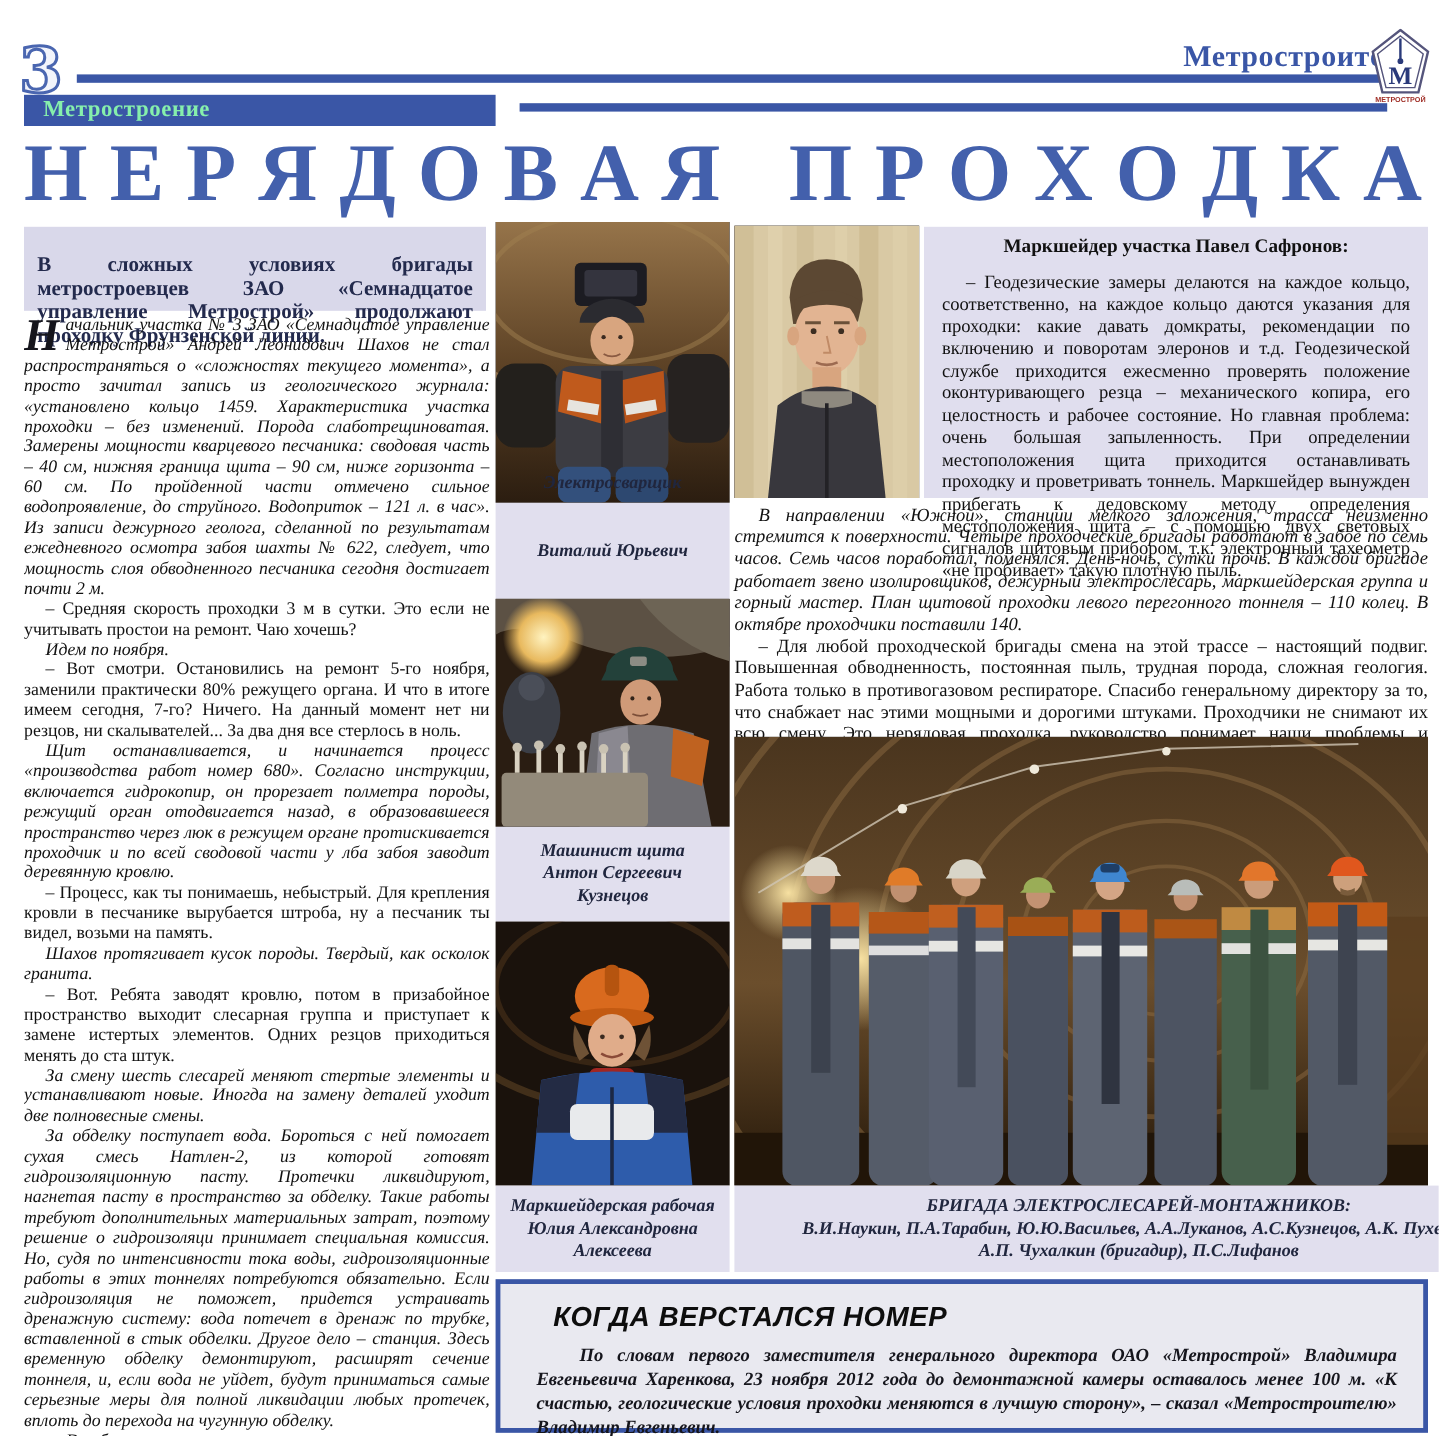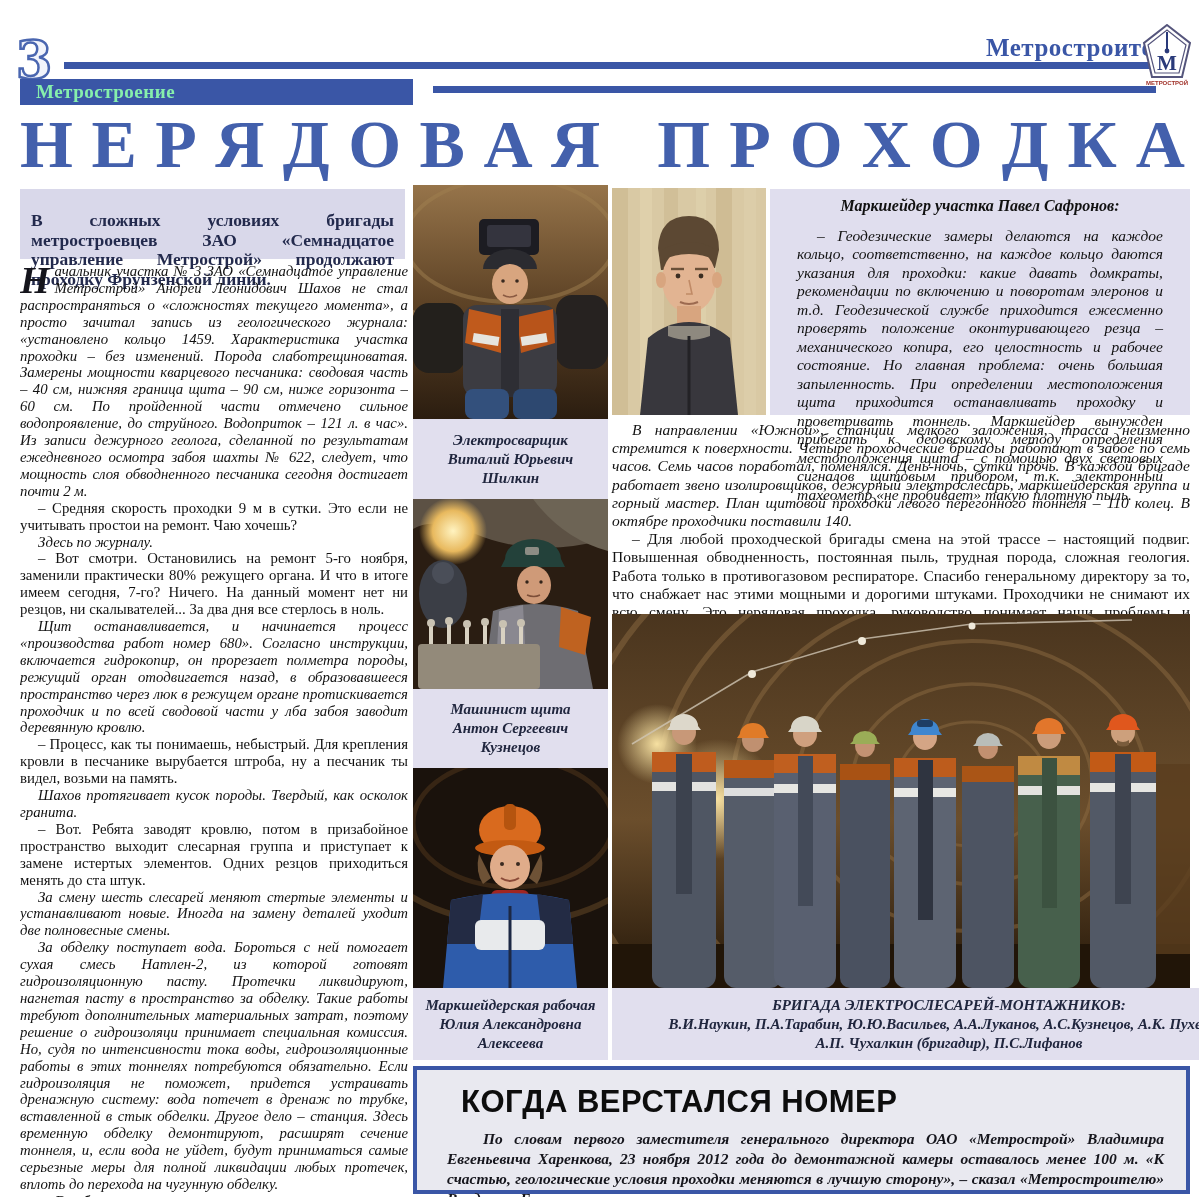--- a/index.html
+++ b/index.html
@@ -39,42 +39,42 @@
 
   .rightcol{left:612px;top:421px;width:578px;font-size:15.5px;line-height:18.2px;text-align:justify;}
   .rightcol .para{text-indent:20px;}
 
   
   .photo{overflow:hidden;background:#2a2018;}
   .photo svg{display:block;}
 
   .capbox{background:#e1dfee;display:flex;flex-direction:column;justify-content:center;align-items:center;
           font-weight:bold;font-style:italic;font-size:15px;line-height:19px;color:#20263e;text-align:center;}
-  .cap1{left:413px;top:419px;width:195px;height:80px;}
+  .cap1{left:413px;top:419px;width:195px;height:80px;gap:37px;}
   .cap2{left:413px;top:689px;width:195px;height:79px;}
   .cap3{left:413px;top:988px;width:195px;height:72px;}
   .groupcap{left:612px;top:988px;width:578px;height:72px;padding-left:48px;}
 
   .photo1{left:413px;top:185px;width:195px;height:234px;}
   .photo2{left:413px;top:499px;width:195px;height:190px;}
   .photo3{left:413px;top:768px;width:195px;height:220px;}
   .portrait{left:612px;top:188px;width:154px;height:227px;}
   .groupphoto{left:612px;top:614px;width:578px;height:374px;}
 
   
   .safbox{left:770px;top:189px;width:420px;height:226px;background:#e0deee;box-sizing:border-box;
-          padding:8px 16px;font-size:15.5px;line-height:18.5px;text-align:justify;font-style:italic;}
+          padding:8px 4px;font-size:15.5px;line-height:18.5px;text-align:justify;}
   .safbox .hdr{text-align:center;font-weight:bold;margin-bottom:2px;font-size:16px;}
   .safbox p{margin:11px;text-indent:20px;}
 
   
   .bottombox{left:413px;top:1066px;width:777px;height:128px;box-sizing:border-box;
              border:4px solid #3a56a6;background:#e9e9f0;}
-  .bottombox .title{font-family:"Liberation Sans",sans-serif;font-weight:bold;font-size:31px;color:#0d0d0d;
-                    margin:14px 0 0 44px;letter-spacing:.5px;}
+  .bottombox .title{font-family:"Liberation Sans",sans-serif;font-weight:bold;font-size:23px;color:#0d0d0d;
+                    margin:14px 0 0 44px;letter-spacing:.5px;font-style:italic;}
   .bottombox .txt{font-weight:bold;font-style:italic;font-size:15.5px;line-height:20px;color:#15151c;
                   margin:9px 22px 0 30px;text-align:justify;text-indent:36px;}
   .cap-line{width:100%;}
 </style>
 </head>
 <body>
 
 <div class="page">
 
   <div class="abs pagenum">3</div>
@@ -114,22 +114,22 @@
         <span>Д</span>
         <span>К</span>
         <span>А</span>
       </span>
     </div>
 
   <div class="abs leadbox">В сложных условиях бригады метростроевцев ЗАО «Семнадцатое управление Метрострой» продолжают проходку Фрунзенской линии.</div>
 
   <div class="abs leftcol">
       <p class="para italic nodent"><span class="dropcap">Н</span>ачальник участка № 3 ЗАО «Семнадцатое управление Метрострой» Андрей Леонидович Шахов не стал распространяться о «сложностях текущего момента», а просто зачитал запись из геологического журнала: «установлено кольцо 1459. Характеристика участка проходки – без изменений. Порода слаботрещиноватая. Замерены мощности кварцевого песчаника: сводовая часть – 40 см, нижняя граница щита – 90 см, ниже горизонта – 60 см. По пройденной части отмечено сильное водопроявление, до струйного. Водоприток – 121 л. в час». Из записи дежурного геолога, сделанной по результатам ежедневного осмотра забоя шахты № 622, следует, что мощность слоя обводненного песчаника сегодня достигает почти 2 м.</p>
-      <p class="para normal">– Средняя скорость проходки 9 м в сутки. Это если не учитывать простои на ремонт. Чаю хочешь?</p>
-      <p class="para italic">Здесь по журналу.</p>
+      <p class="para normal">– Средняя скорость проходки 3 м в сутки. Это если не учитывать простои на ремонт. Чаю хочешь?</p>
+      <p class="para italic">Идем по ноября.</p>
       <p class="para normal">– Вот смотри. Остановились на ремонт 5-го ноября, заменили практически 80% режущего органа. И что в итоге имеем сегодня, 7-го? Ничего. На данный момент нет ни резцов, ни скалывателей... За два дня все стерлось в ноль.</p>
       <p class="para italic">Щит останавливается, и начинается процесс «производства работ номер 680». Согласно инструкции, включается гидрокопир, он прорезает полметра породы, режущий орган отодвигается назад, в образовавшееся пространство через люк в режущем органе протискивается проходчик и по всей сводовой части у лба забоя заводит деревянную кровлю.</p>
       <p class="para normal">– Процесс, как ты понимаешь, небыстрый. Для крепления кровли в песчанике вырубается штроба, ну а песчаник ты видел, возьми на память.</p>
       <p class="para italic">Шахов протягивает кусок породы. Твердый, как осколок гранита.</p>
       <p class="para normal">– Вот. Ребята заводят кровлю, потом в призабойное пространство выходит слесарная группа и приступает к замене истертых элементов. Одних резцов приходиться менять до ста штук.</p>
       <p class="para italic">За смену шесть слесарей меняют стертые элементы и устанавливают новые. Иногда на замену деталей уходит две полновесные смены.</p>
       <p class="para italic">За обделку поступает вода. Бороться с ней помогает сухая смесь Натлен-2, из которой готовят гидроизоляционную пасту. Протечки ликвидируют, нагнетая пасту в пространство за обделку. Такие работы требуют дополнительных материальных затрат, поэтому решение о гидроизоляци принимает специальная комиссия. Но, судя по интенсивности тока воды, гидроизоляционные работы в этих тоннелях потребуются обязательно. Если гидроизоляция не поможет, придется устраивать дренажную систему: вода потечет в дренаж по трубке, вставленной в стык обделки. Другое дело – станция. Здесь временную обделку демонтируют, расширят сечение тоннеля, и, если вода не уйдет, будут приниматься самые серьезные меры для полной ликвидации любых протечек, вплоть до перехода на чугунную обделку.</p>
       <p class="para normal">– В обводненном песчанике придется идти еще как минимум 160 колец, а дальше как карта ляжет. Может быть, его будет меньше или вообще уйдет, или, наоборот, песчаника и воды будет больше, чем сейчас. Немного пониже, возможно, и прошли бы под песчаником. А так – попали в самый слой.</p>
     </div>
 

